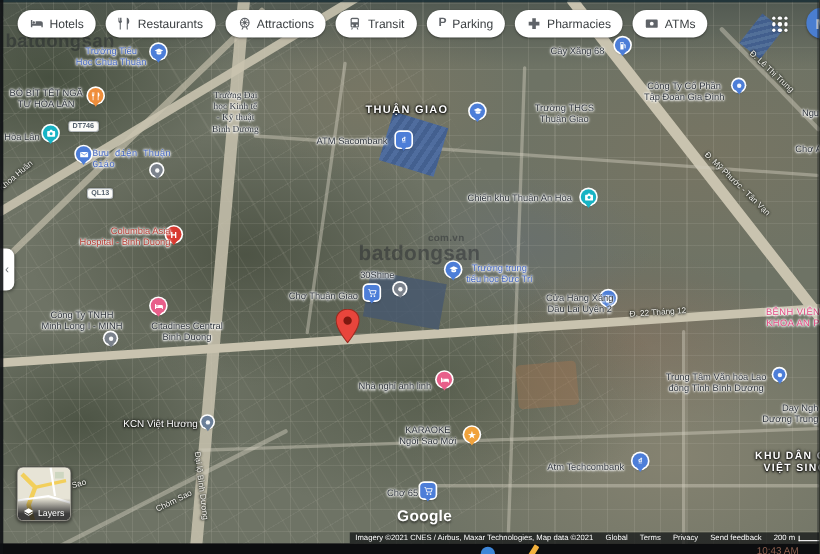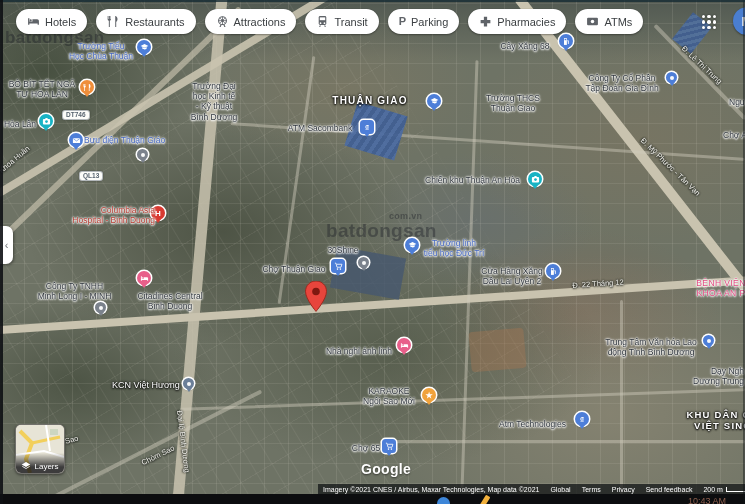--- a/index.html
+++ b/index.html
@@ -150,34 +150,34 @@
     </div>
 
   <div class="lbl" style="left:2px;top:79px;width:80px;">BÒ BÍT TẾT NGÃ
 TƯ HÒA LÂN</div>
   <div class="pin" style="--c:#ef8e3b;left:80px;top:80px;">
       <svg viewBox="0 0 10 10">
         <path d="M3 1v2.8c0 .6-.3 1-.8 1.2V9h-.8V5c-.5-.2-.8-.6-.8-1.2V1h.7v2.2h.4V1h.6v2.2h.4V1zM6.8 1c.9.4 1.5 1.3 1.5 2.5 0 1-.4 1.8-1 2.1V9h-.8V1z"></path>
       </svg>
     </div>
 
-  <div class="lbl" style="left:183px;top:81px;width:62px;">Trường Đại
+  <div class="lbl" style="left:183px;top:81px;width:62px;font-family:Liberation Serif, serif;">Trường Đại
 học Kinh tế
 - Kỹ thuật
 Bình Dương</div>
 
   <div class="lbl" style="left:3px;top:119px;width:34px;">Hòa Lân</div>
   <div class="pin" style="--c:#18b3c4;left:39px;top:114px;">
       <svg viewBox="0 0 10 10">
         <path d="M3.4 2.3 4.1 1h1.8l.7 1.3H8c.55 0 1 .45 1 1v3.9c0 .55-.45 1-1 1H2c-.55 0-1-.45-1-1V3.3c0-.55.45-1 1-1z"></path>
         <circle cx="5" cy="5.1" r="1.5" fill="var(--c)"></circle>
       </svg>
     </div>
 
-  <div class="lbl blue" style="left:84px;top:135px;width:95px;text-align:left;">Bưu điện Thuận Giáo</div>
+  <div class="lbl blue" style="left:84px;top:135px;width:95px;text-align:left;font-family:Liberation Mono, monospace;">Bưu điện Thuận Giáo</div>
   <div class="pin" style="--c:#4d7ed8;left:69px;top:133px;">
       <svg viewBox="0 0 10 10">
         <rect x="1" y="2.4" width="8" height="5.4" rx=".6"></rect>
         <path d="M1.4 3 5 5.5 8.6 3" stroke="var(--c)" stroke-width=".7" fill="none"></path>
       </svg>
     </div>
 
   <div class="balloon" style="--c:#7b828c;left:137px;top:149px;"></div>
 
   <div class="lbl" style="left:281px;top:123px;width:78px;">ATM Sacombank</div>
@@ -213,21 +213,21 @@
       </svg>
     </div>
 
   <div class="lbl red" style="left:55px;top:205px;width:100px;">Columbia Asia
 Hospital - Binh Duong</div>
   <div class="pin" style="--c:#d83a31;left:151px;top:206px;">H</div>
 
   <div class="lbl" style="left:320px;top:245px;width:46px;">30Shine</div>
   <div class="balloon" style="--c:#7b828c;left:358px;top:257px;"></div>
 
-  <div class="lbl blue" style="left:420px;top:238px;width:68px;">Trường linh
+  <div class="lbl blue" style="left:420px;top:238px;width:68px;">Trường trung
 tiểu học Đức Trí</div>
   <div class="pin" style="--c:#4d7ed8;left:405px;top:238px;">
       <svg viewBox="0 0 10 10">
         <path d="M5 1.2 9.3 3.3 5 5.4.7 3.3z"></path>
         <path d="M2.6 4.4v1.8c0 .55 1.1 1 2.4 1s2.4-.45 2.4-1V4.4L5 5.6z"></path>
       </svg>
     </div>
 
   <div class="lbl" style="left:258px;top:264px;width:72px;">Chợ Thuận Giao</div>
   <div class="pin sq" style="--c:#4d7ed8;left:331px;top:259px;">
@@ -238,21 +238,21 @@
       </svg>
     </div>
 
   <div class="marker" style="left:305px;top:281px;">
     <svg width="22" height="31" viewBox="0 0 22 31">
         <path d="M11 0C5 0 .5 4.6.5 10.4c0 7.8 10.5 20 10.5 20s10.5-12.2 10.5-20C21.5 4.6 17 0 11 0z" fill="#e8453c" stroke="#9a2b20" stroke-width="1"></path>
         <circle cx="11" cy="10.5" r="3.8" fill="#7e1810"></circle>
       </svg>
   </div>
 
-  <div class="lbl" style="left:480px;top:266px;width:64px;">Cửa Hàng Xăng
+  <div class="lbl" style="left:480px;top:266px;width:64px;padding-left:15px;">Cửa Hàng Xăng
 Dầu Lai Uyên 2</div>
   <div class="pin" style="--c:#4d7ed8;left:546px;top:264px;">
       <svg viewBox="0 0 10 10">
         <path d="M2.2 1.2h3.2v7.6H2.2z"></path>
         <rect x="2.9" y="2" width="1.8" height="1.6" fill="var(--c)"></rect>
         <path d="M6.1 3l1.4 1.2v2.9c0 .9-1 .9-1 0V5l-.4-.4z"></path>
       </svg>
     </div>
 
   <div class="lbl pink" style="left:690px;top:278px;width:62px;letter-spacing:.4px;">BỆNH VIỆN
@@ -271,21 +271,21 @@
       </svg>
     </div>
 
   <div class="lbl" style="left:596px;top:337px;width:110px;">Trung Tâm Văn hóa Lao
 động Tỉnh Bình Dương</div>
   <div class="balloon" style="--c:#4d7ed8;left:703px;top:335px;"></div>
 
   <div class="lbl" style="left:686px;top:366px;width:58px;text-align:right;">Dạy Ngh
 Dương Trung</div>
 
-  <div class="lbl" style="left:490px;top:419px;width:85px;">Atm Technologies</div>
+  <div class="lbl" style="left:490px;top:419px;width:85px;">Atm Techcombank</div>
   <div class="pin" style="--c:#4d7ed8;left:575px;top:412px;">₫</div>
 
   <div class="lbl white" style="left:106px;top:380px;width:80px;font-size:9px;">KCN Việt Hương</div>
   <div class="balloon" style="--c:#6b7f99;left:183px;top:378px;"></div>
 
   <div class="lbl" style="left:320px;top:346px;width:78px;">Nhà nghỉ ánh linh</div>
   <div class="pin" style="--c:#e85f8a;left:397px;top:338px;">
       <svg viewBox="0 0 10 10">
         <path d="M1 2.6v5h1v-1h6v1h1V4.9c0-.7-.6-1.3-1.3-1.3H4.2v1.6H2V2.6z"></path>
         <circle cx="3" cy="4.3" r=".8"></circle>

